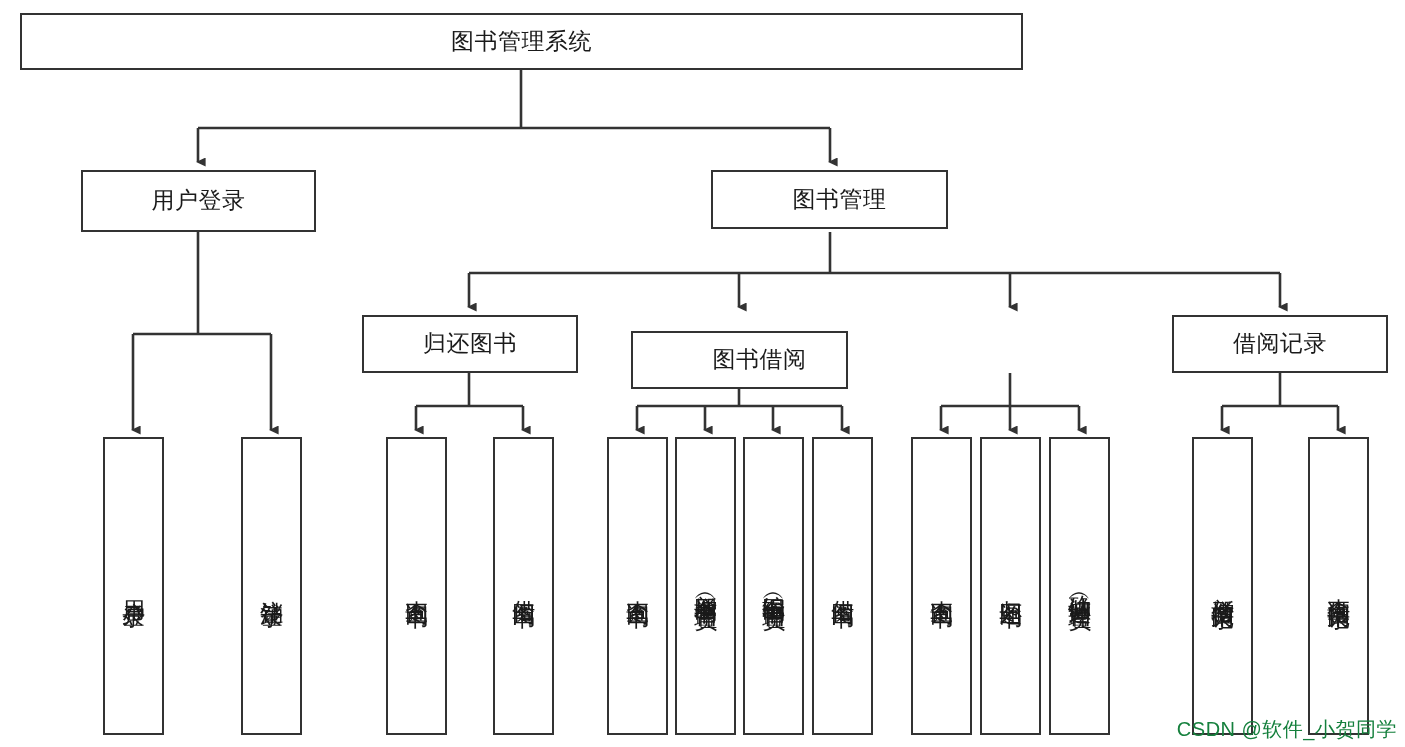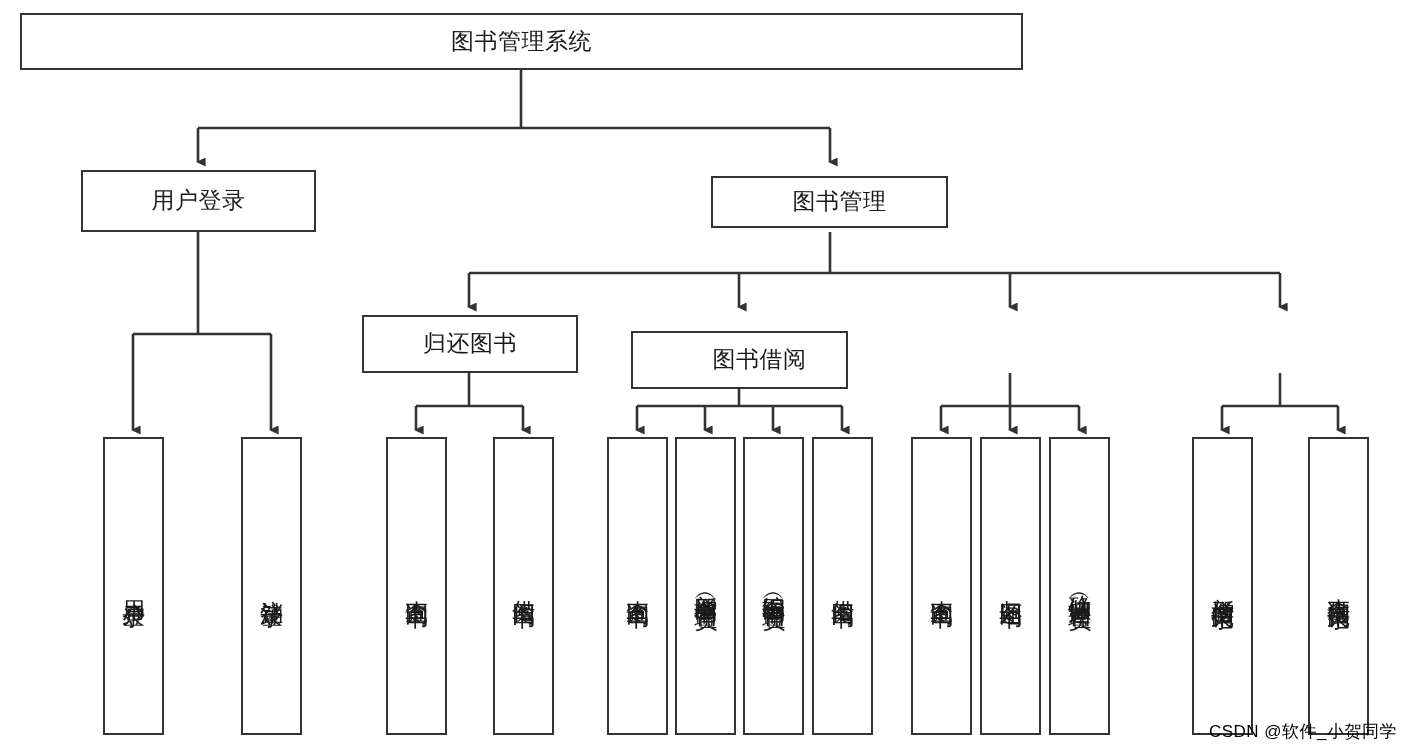--- a/index.html
+++ b/index.html
@@ -53,22 +53,22 @@
   }
   .node-v > span {
     writing-mode: vertical-rl;
     text-orientation: upright;
     display: block;
   }
   .watermark {
     position: absolute;
     right: 8px;
     bottom: 4px;
-    font-size: 17px;
-    color: #000000;
+    font-size: 20px;
+    color: #15803d;
     letter-spacing: 0.5px;
     white-space: nowrap;
   }
 </style>
 </head>
 <body>
 
 <div id="canvas">
 
   <svg class="wires" viewBox="0 0 1405 747">
@@ -121,29 +121,32 @@
     </g>
   </svg>
 
   <div class="node node-h" style="left:20px; top:13px; width:1003px; height:57px;">
     <span>图书管理系统</span>
   </div>
 
   <div class="node node-h" style="left:81px; top:170px; width:235px; height:62px;">
     <span>用户登录</span>
   </div>
-  <div class="node node-h" style="left:711px; top:176px; width:237px; height:52px;padding-left:20px;">
+  <div class="node node-h" style="left:711px; top:170px; width:237px; height:59px;padding-left:20px;">
     <span>图书管理</span>
   </div>
 
   <div class="node node-h" style="left:362px; top:315px; width:216px; height:58px;">
     <span>归还图书</span>
   </div>
   <div class="node node-h" style="left:631px; top:331px; width:217px; height:58px;padding-left:40px;">
     <span>图书借阅</span>
+  </div>
+  <div class="node node-h" style="left:1172px; top:315px; width:216px; height:58px;">
+    <span>借阅记录</span>
   </div>
 
   <div class="node node-v" style="left:103px; top:437px; width:61px; height:298px;">
     <span>用户登录</span>
   </div>
   <div class="node node-v" style="left:241px; top:437px; width:61px; height:298px;">
     <span>注销登录</span>
   </div>
 
   <div class="node node-v" style="left:386px; top:437px; width:61px; height:298px;">

